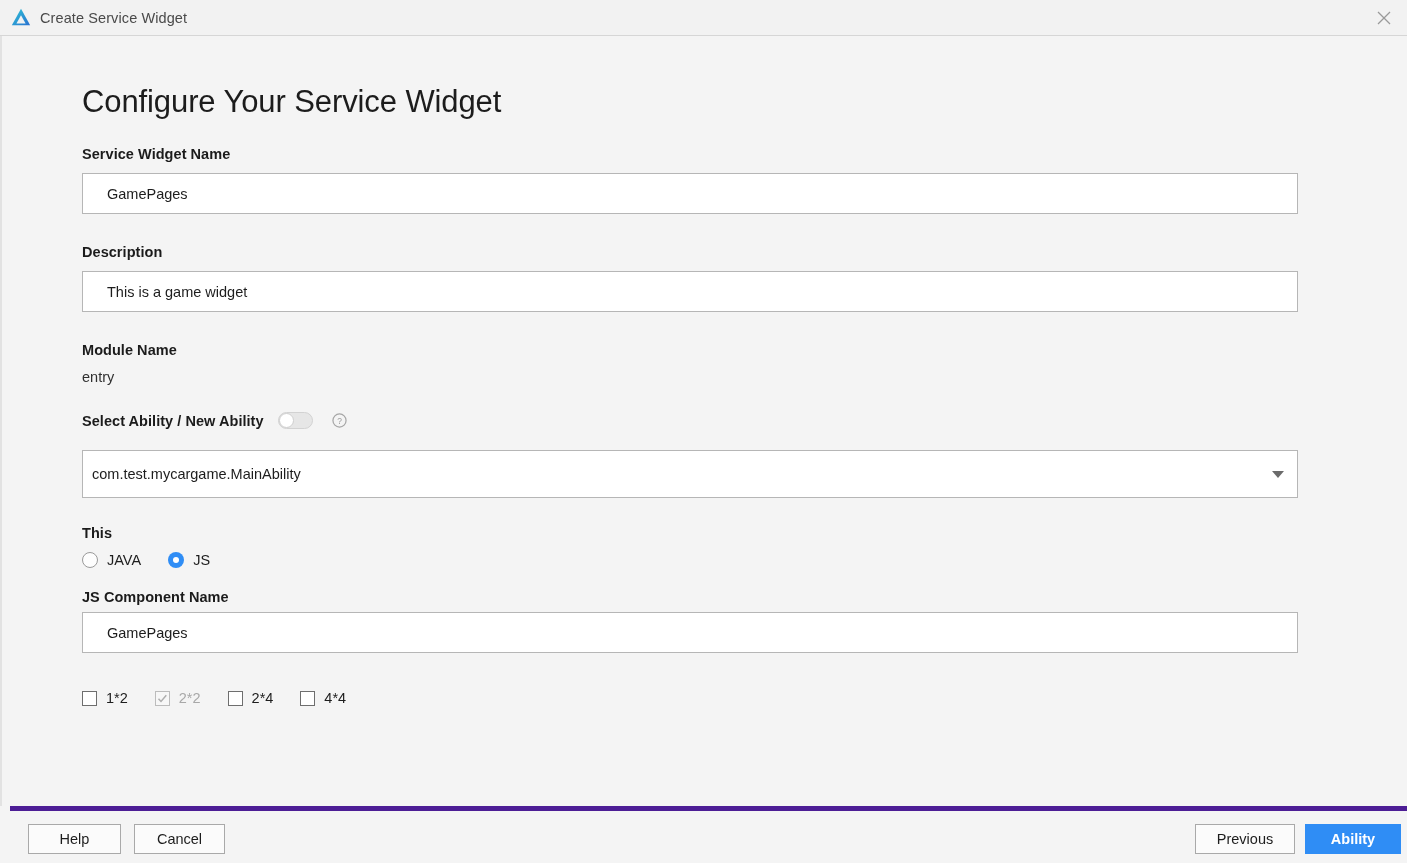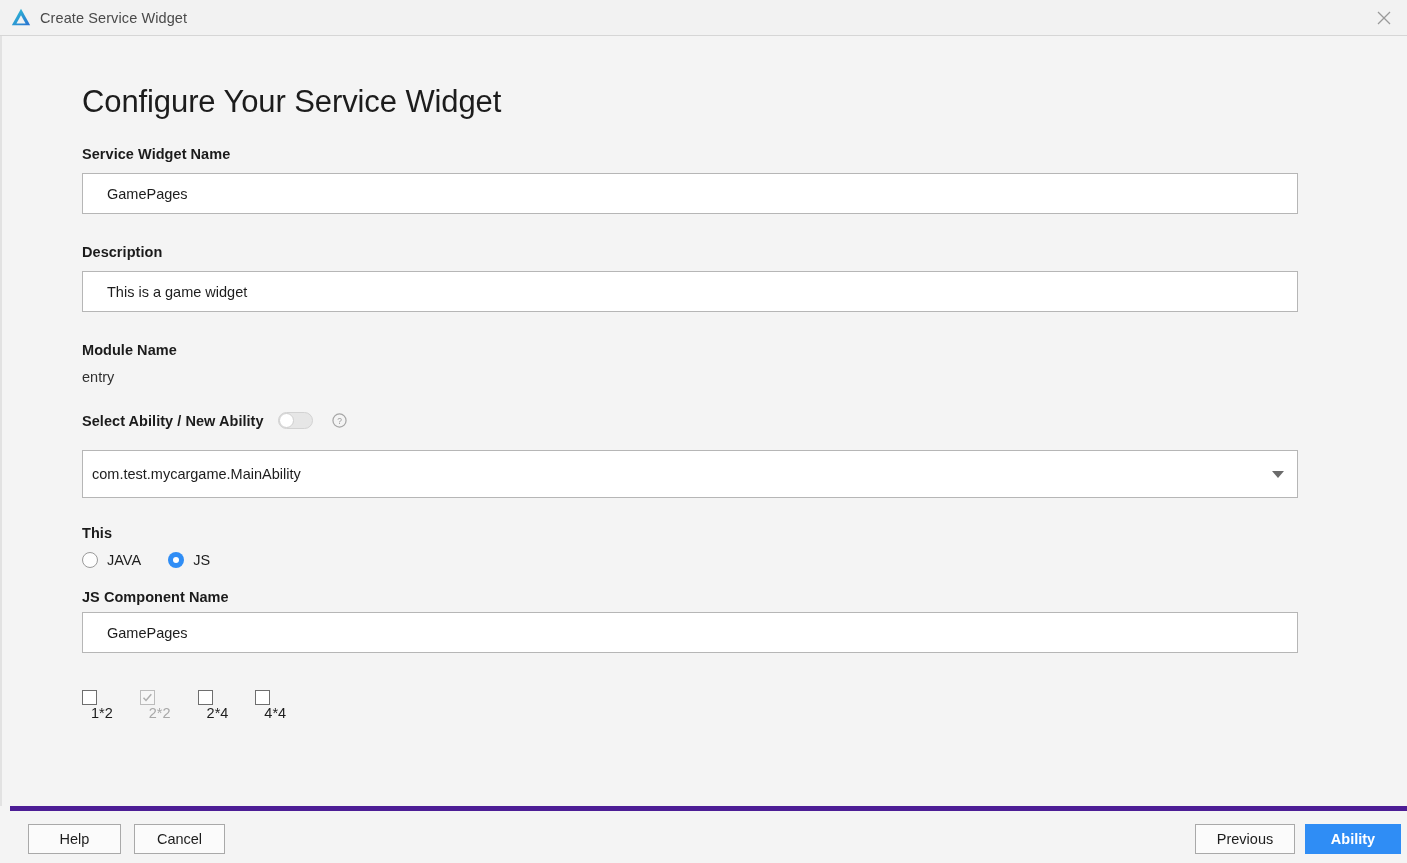--- a/index.html
+++ b/index.html
@@ -209,23 +209,22 @@
     margin-left: 9px;
   }
 
   
   .check-row {
     display: flex;
     align-items: center;
   }
   .check-item {
     display: flex;
-    align-items: flex-start;
+    align-items: center;
     margin-right: 27px;
-    flex-direction: column;
   }
   .check-box {
     width: 15px;
     height: 15px;
     box-sizing: border-box;
     border: 1.6px solid #6e6e6e;
     background: #ffffff;
     flex: 0 0 auto;
     position: relative;
   }

